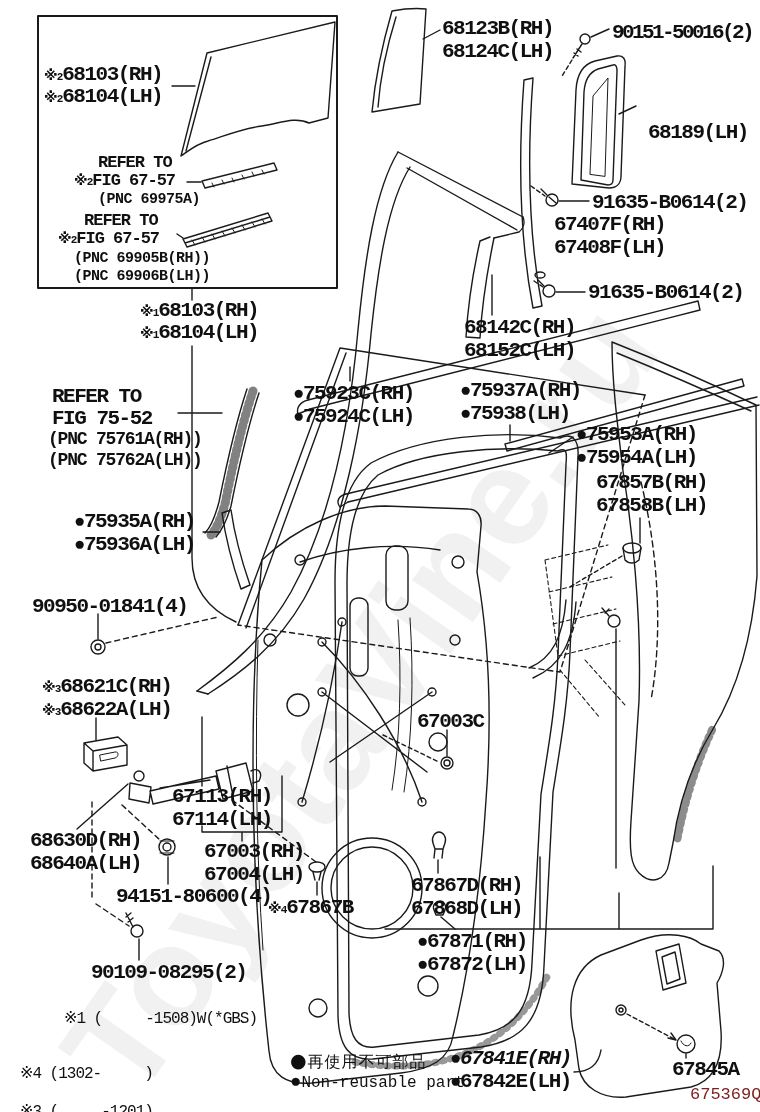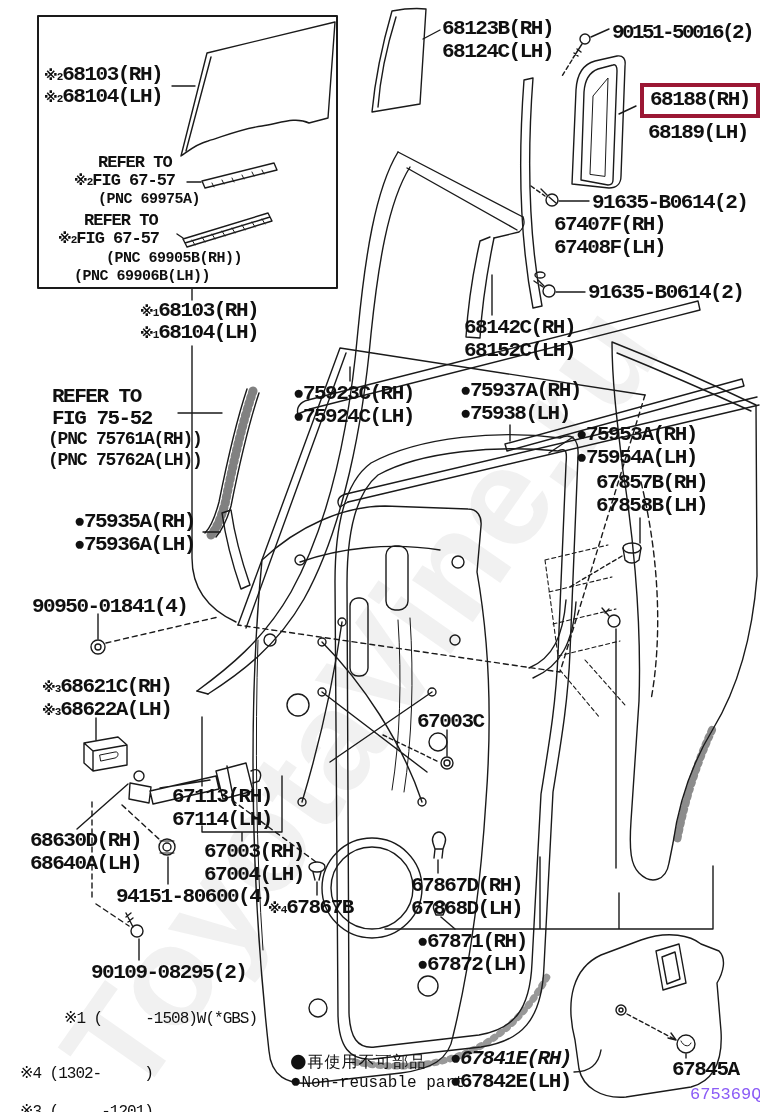--- a/index.html
+++ b/index.html
@@ -9,21 +9,21 @@
   #labels{position:absolute;left:0;top:0;width:760px;height:1112px;}
   .lbl{position:absolute;font-family:"Liberation Mono","DejaVu Sans Mono","DejaVu Sans",monospace;
        font-weight:bold;color:#101010;white-space:pre;line-height:1;
        letter-spacing:-1.5px;font-size:21px;}
   .md{font-size:17px;letter-spacing:-1px;}
   .sm{font-size:15px;letter-spacing:-.5px;}
   .md2{font-size:18px;letter-spacing:-1.2px;}
   .leg{font-size:16px;font-weight:normal;letter-spacing:-1px;}
   .leg2{font-size:16px;font-weight:normal;letter-spacing:0;}
   .jp{font-size:16px;font-weight:normal;font-family:"DejaVu Sans",sans-serif;letter-spacing:1px;}
-  .doc{font-size:17px;font-weight:normal;color:#8b5cf6;letter-spacing:0;}
+  .doc{font-size:17px;font-weight:normal;color:#7f1d1d;letter-spacing:0;}
   .tight{letter-spacing:-2.6px;}
   .pfx{font-size:14px;letter-spacing:-1px;}
   .pfx small{font-size:11px;}
   .blt{font-size:19px;}
   .hl{border:4px solid #9b1734;padding:2px 6px 4px;margin-left:-10px;margin-top:-9px;background:#fff;}
   #watermark{position:absolute;left:0;top:0;transform:translate(30px,1030px) rotate(-55deg);
        transform-origin:0 0;font-size:140px;font-weight:bold;color:rgba(60,60,60,0.07);
        white-space:nowrap;pointer-events:none;font-family:"Liberation Sans",sans-serif;}
 </style>
 </head>
@@ -207,28 +207,27 @@
   </svg>
 
   <div id="labels">
       <div class="lbl " style="left: 44px; top: 64px;"><span class="pfx">※<small>2</small></span><span>68103(RH)</span></div>
       <div class="lbl " style="left: 44px; top: 86px;"><span class="pfx">※<small>2</small></span><span>68104(LH)</span></div>
       <div class="lbl md" style="left: 98px; top: 154px;"><span>REFER TO</span></div>
       <div class="lbl md" style="left: 74px; top: 172px;"><span class="pfx">※<small>2</small></span><span>FIG 67-57</span></div>
       <div class="lbl sm" style="left: 98px; top: 192px;"><span>(PNC 69975A)</span></div>
       <div class="lbl md" style="left: 84px; top: 212px;"><span>REFER TO</span></div>
       <div class="lbl md" style="left: 58px; top: 230px;"><span class="pfx">※<small>2</small></span><span>FIG 67-57</span></div>
-      <div class="lbl sm" style="left: 74px; top: 251px; margin-left: 32px;"><span>(PNC 69905B(RH))</span></div>
+      <div class="lbl sm" style="left: 74px; top: 251px;"><span>(PNC 69905B(RH))</span></div>
       <div class="lbl sm" style="left: 74px; top: 269px;"><span>(PNC 69906B(LH))</span></div>
       <div class="lbl " style="left: 140px; top: 300px;"><span class="pfx">※<small>1</small></span><span>68103(RH)</span></div>
       <div class="lbl " style="left: 140px; top: 322px;"><span class="pfx">※<small>1</small></span><span>68104(LH)</span></div>
       <div class="lbl " style="left: 442px; top: 18px;"><span>68123B(RH)</span></div>
       <div class="lbl " style="left: 442px; top: 41px;"><span>68124C(LH)</span></div>
       <div class="lbl tight" style="left: 612px; top: 22px;"><span>90151-50016(2)</span></div>
-      <div class="lbl hl" style="left: 650px; top: 92px; border-color: rgb(155, 23, 52);"><span>68188(RH)</span></div>
       <div class="lbl " style="left: 648px; top: 122px; text-align: center;"><span>68189(LH)</span></div>
       <div class="lbl " style="left: 592px; top: 192px;"><span>91635-B0614(2)</span></div>
       <div class="lbl " style="left: 554px; top: 214px;"><span>67407F(RH)</span></div>
       <div class="lbl " style="left: 554px; top: 237px;"><span>67408F(LH)</span></div>
       <div class="lbl " style="left: 588px; top: 282px;"><span>91635-B0614(2)</span></div>
       <div class="lbl " style="left: 464px; top: 317px;"><span>68142C(RH)</span></div>
       <div class="lbl " style="left: 464px; top: 340px;"><span>68152C(LH)</span></div>
       <div class="lbl " style="left: 293px; top: 383px;"><span class="blt">●</span><span>75923C(RH)</span></div>
       <div class="lbl " style="left: 293px; top: 406px;"><span class="blt">●</span><span>75924C(LH)</span></div>
       <div class="lbl " style="left: 460px; top: 380px;"><span class="blt">●</span><span>75937A(RH)</span></div>

